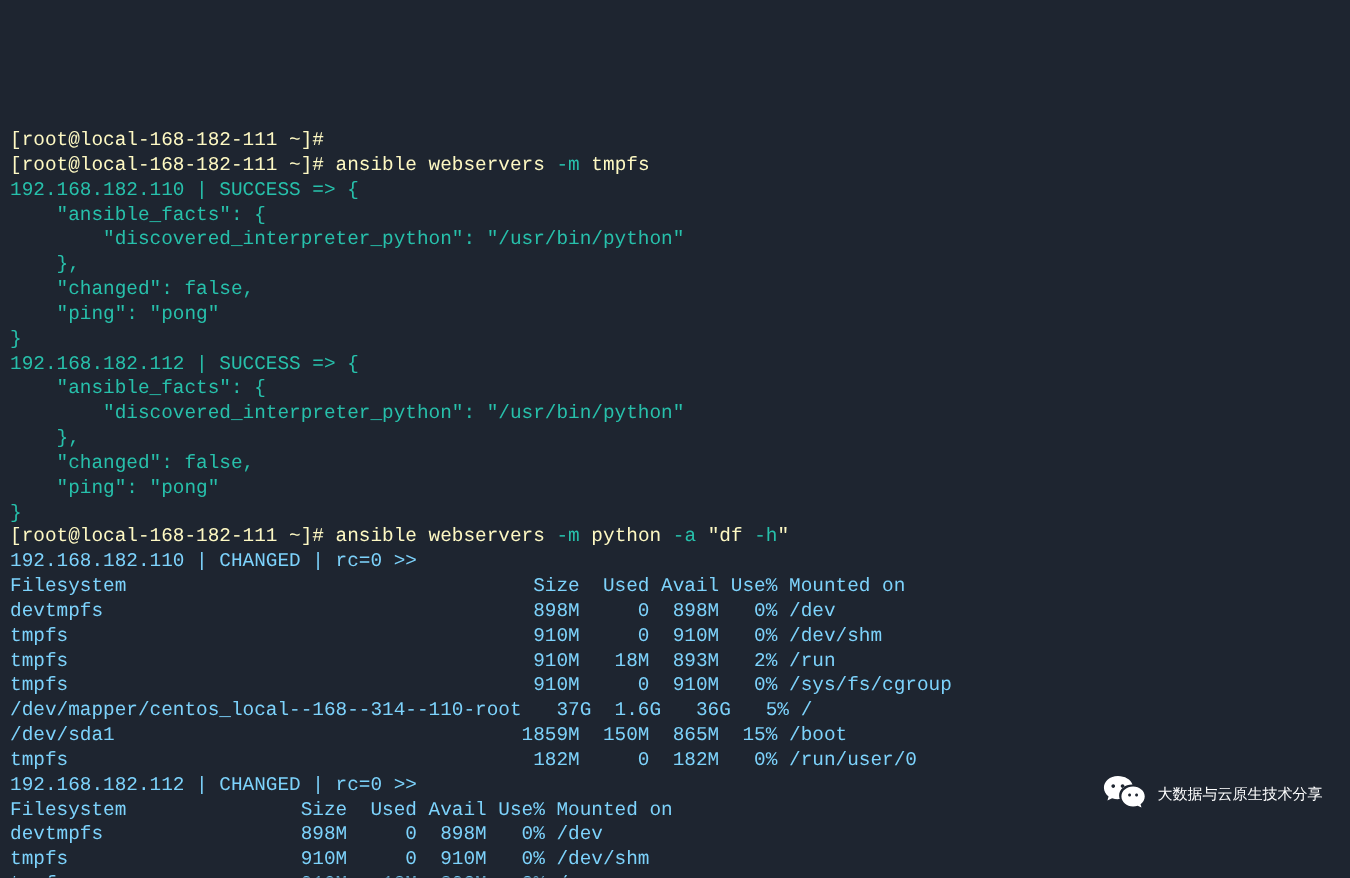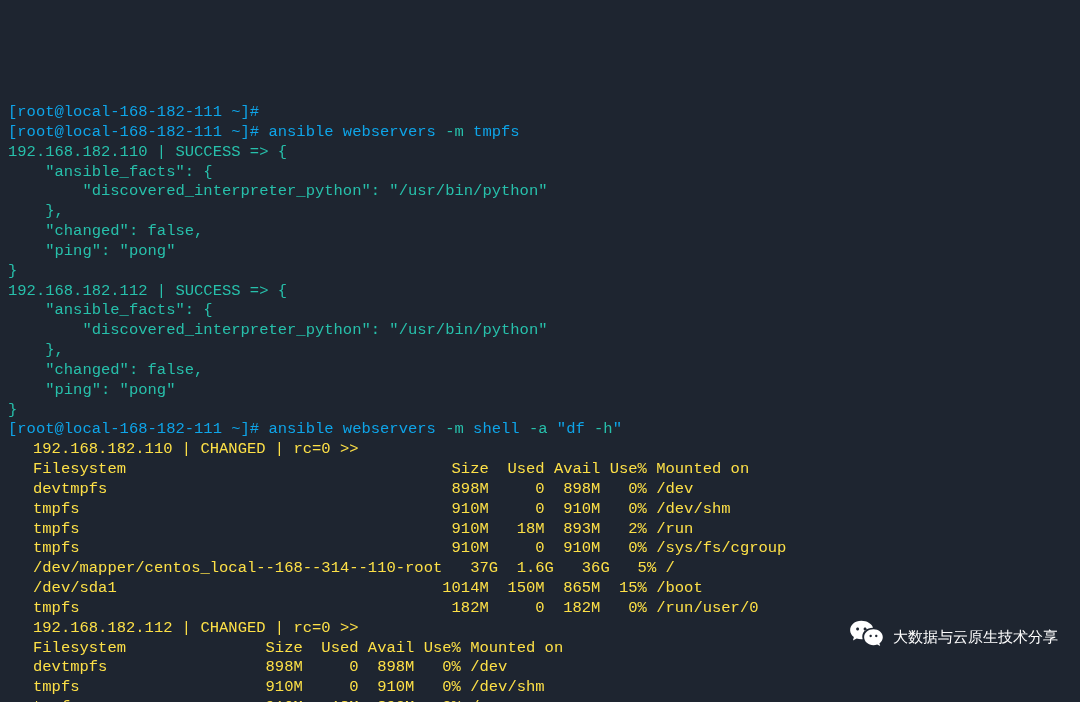--- a/index.html
+++ b/index.html
@@ -9,34 +9,34 @@
     font-family: "Consolas", "Courier New", monospace;
     font-size: 15.5px;
     line-height: 1.28;
     width: 1080px;
     height: 702px;
     padding: 4px 8px;
     overflow: hidden;
     position: relative;
     white-space: pre;
   }
-  .white { color: #0ea5e9; }
+  .white { color: #fef9c3; }
   .teal  { color: #27c0ab; }
-  .yellow{ color: #fde047; margin-left: 25px; }
+  .yellow{ color: #7dd3fc; }
   .watermark {
     position: absolute;
     bottom: 28px;
     right: 22px;
     display: flex;
     align-items: center;
     gap: 10px;
     color: #fff;
   }
   .watermark svg { width: 34px; height: 28px; }
-  .wm-text { font-size: 15px; font-family: Liberation Sans, sans-serif; white-space: nowrap; }
+  .wm-text { font-size: 12px; font-family: Liberation Mono, monospace; white-space: nowrap; }
 </style>
 </head>
 <body>
 
 
 
 <div>
 <span class="white">[root@local-168-182-111 ~]#</span>
 <span class="white">[root@local-168-182-111 ~]# </span><span class="white">ansible webservers </span><span class="teal">-m</span><span class="white"> tmpfs</span>
 <span class="teal"><span>192.168.182.110</span><span> | SUCCESS =&gt; </span><span>{</span></span>
@@ -46,29 +46,29 @@
 <span class="teal">    "changed": false,</span>
 <span class="teal">    "ping": "pong"</span>
 <span class="teal">}</span>
 <span class="teal"><span>192.168.182.112</span><span> | SUCCESS =&gt; </span><span>{</span></span>
 <span class="teal">    "ansible_facts": {</span>
 <span class="teal">        "discovered_interpreter_python": "/usr/bin/python"</span>
 <span class="teal">    },</span>
 <span class="teal">    "changed": false,</span>
 <span class="teal">    "ping": "pong"</span>
 <span class="teal">}</span>
-<span class="white">[root@local-168-182-111 ~]# </span><span class="white">ansible webservers </span><span class="teal">-m</span><span class="white"> shell </span><span class="teal">-a</span><span class="white"> "df </span><span class="teal">-h</span><span class="white">"</span>
+<span class="white">[root@local-168-182-111 ~]# </span><span class="white">ansible webservers </span><span class="teal">-m</span><span class="white"> python </span><span class="teal">-a</span><span class="white"> "df </span><span class="teal">-h</span><span class="white">"</span>
 <span class="yellow">192.168.182.110 | CHANGED | rc=0 &gt;&gt;</span>
 <span class="yellow">Filesystem                                   Size  Used Avail Use% Mounted on</span>
 <span class="yellow">devtmpfs                                     898M     0  898M   0% /dev</span>
 <span class="yellow">tmpfs                                        910M     0  910M   0% /dev/shm</span>
 <span class="yellow">tmpfs                                        910M   18M  893M   2% /run</span>
 <span class="yellow">tmpfs                                        910M     0  910M   0% /sys/fs/cgroup</span>
 <span class="yellow">/dev/mapper/centos_local--168--314--110-root   37G  1.6G   36G   5% /</span>
-<span class="yellow">/dev/sda1                                   1014M  150M  865M  15% /boot</span>
+<span class="yellow">/dev/sda1                                   1859M  150M  865M  15% /boot</span>
 <span class="yellow">tmpfs                                        182M     0  182M   0% /run/user/0</span>
 <span class="yellow">192.168.182.112 | CHANGED | rc=0 &gt;&gt;</span>
 <span class="yellow">Filesystem               Size  Used Avail Use% Mounted on</span>
 <span class="yellow">devtmpfs                 898M     0  898M   0% /dev</span>
 <span class="yellow">tmpfs                    910M     0  910M   0% /dev/shm</span>
 <span class="yellow">tmpfs                    910M   18M  893M   2% /run</span>
 
 
 
 

